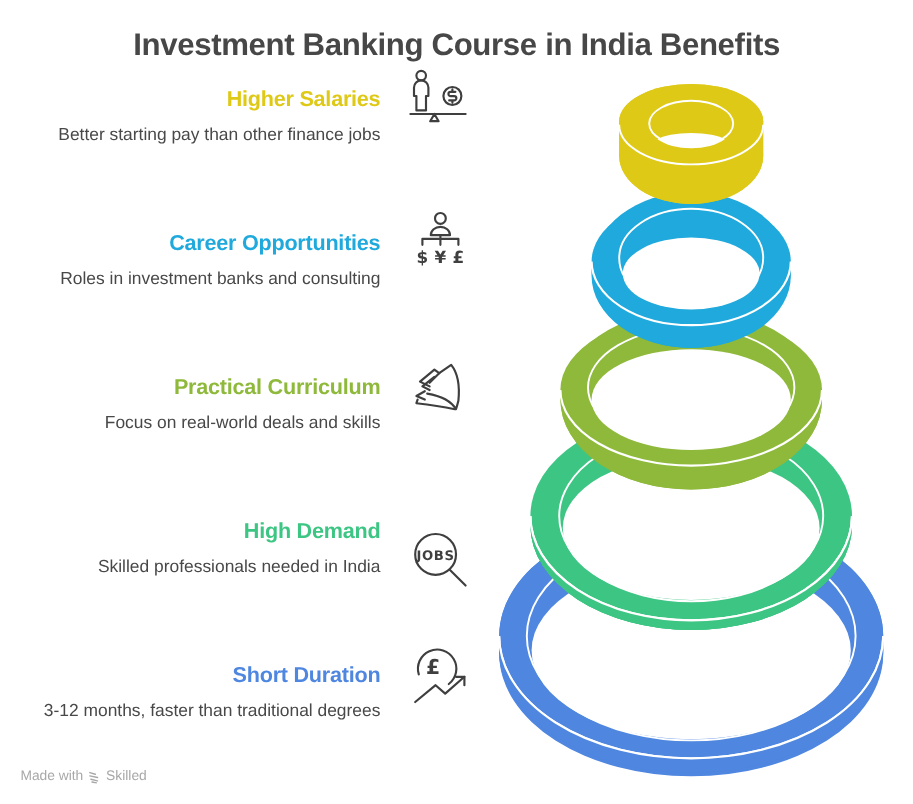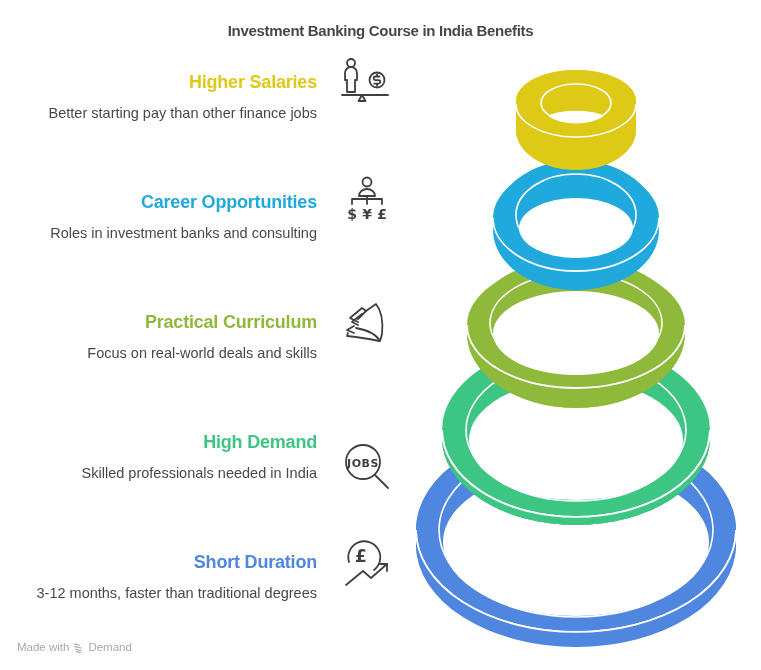--- a/index.html
+++ b/index.html
@@ -1,19 +1,19 @@
 <!DOCTYPE html>
 <html><head>
 <meta charset="utf-8">
 <style>
   html, body { margin: 0; padding: 0; background: #ffffff; }
   body { width: 761px; height: 670px; position: relative; overflow: hidden;
          font-family: "Liberation Sans", "DejaVu Sans", sans-serif; }
   .title { position: absolute; left: 0; top: 22px; width: 761px; text-align: center;
-           font-size: 15px; font-weight: bold; color: #474747; letter-spacing: -0.3px; }
+           font-size: 26px; font-weight: bold; color: #474747; letter-spacing: -0.3px; }
   .item { position: absolute; right: 444px; width: 320px; text-align: right; }
   .item .heading { font-size: 18px; font-weight: bold; line-height: 22px; letter-spacing: -0.2px; }
   .item .desc { font-size: 14.5px; color: #484848; line-height: 18px; margin-top: 11px; }
   .icon { position: absolute; left: 340px; width: 54px; height: 54px; }
   .icon svg { width: 54px; height: 54px; display: block; }
   .rings { position: absolute; left: 0; top: 0; width: 761px; height: 670px; pointer-events: none; }
   .footer { position: absolute; left: 17px; top: 641px; font-size: 11.5px; color: #a8a8a8;
             display: flex; align-items: center; gap: 4px; }
   .footer svg { width: 11px; height: 11px; }
 </style>
@@ -146,14 +146,14 @@
     <path d="M516 101 A60 31 0 0 0 636 101 L636 130 A60 40 0 0 1 516 130 Z" fill="#DFC917"></path>
     <path d="M516 104 A60 33 0 0 0 636 104" fill="none" stroke="#ffffff" stroke-width="1.6"></path>
   </g>
 </svg>
 
 <div class="footer">
   <span>Made with</span>
   <svg viewBox="0 0 12 12" fill="none" stroke="#a8a8a8" stroke-width="1.3" stroke-linecap="round">
     <path d="M2 2 l5 1.5 M2 5 l7 1.5 M3 8 l6 1.5 M4 10.5 l4 1"></path>
   </svg>
-  <span>Demand</span>
+  <span>Skilled</span>
 </div>
 
 </body></html>

